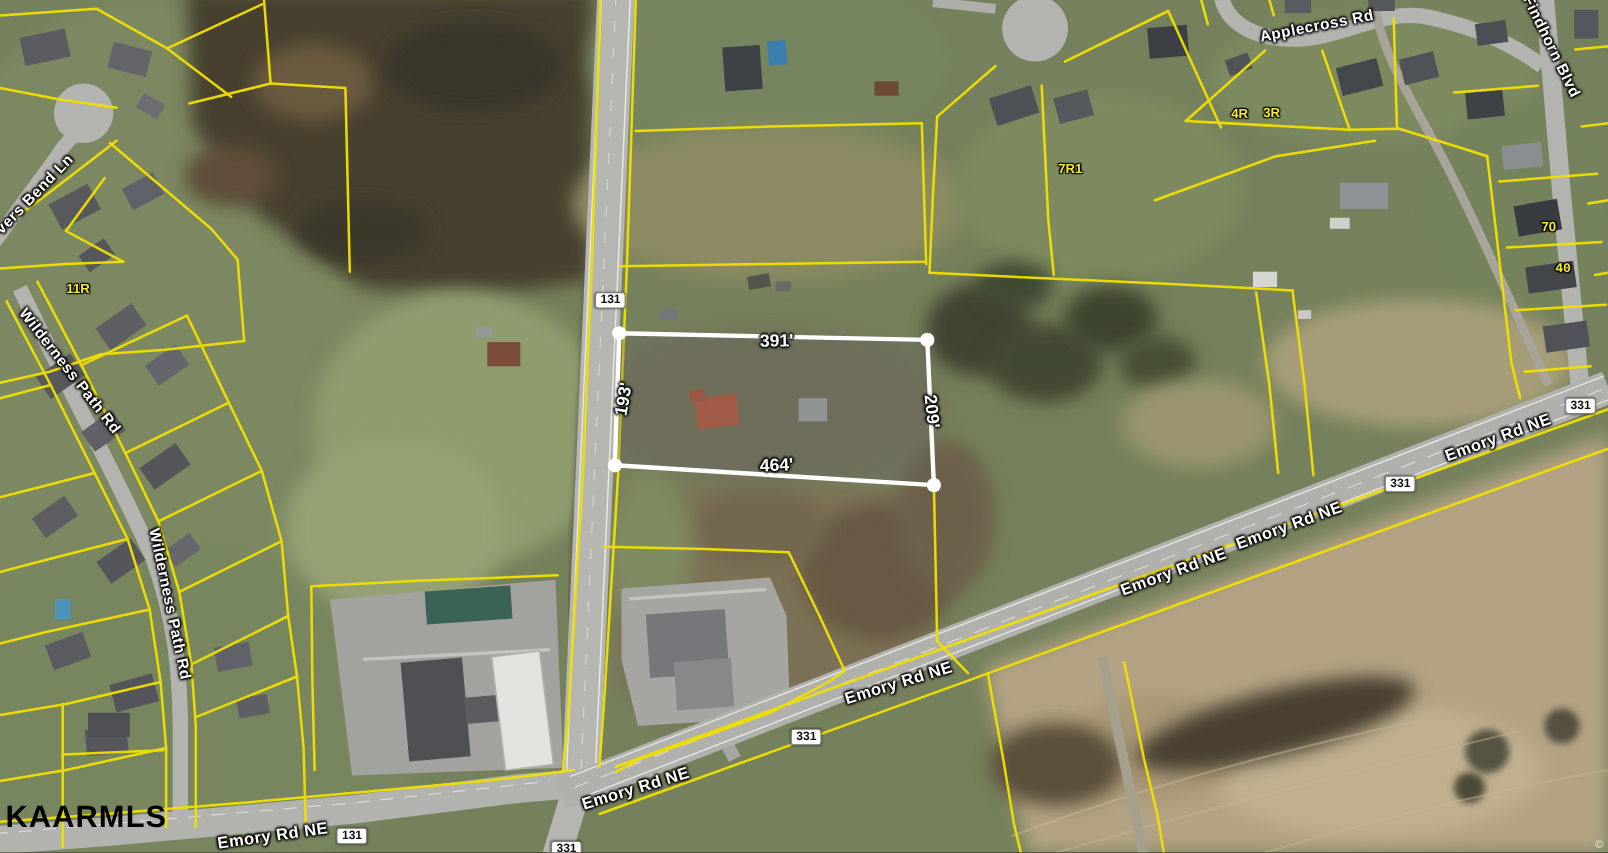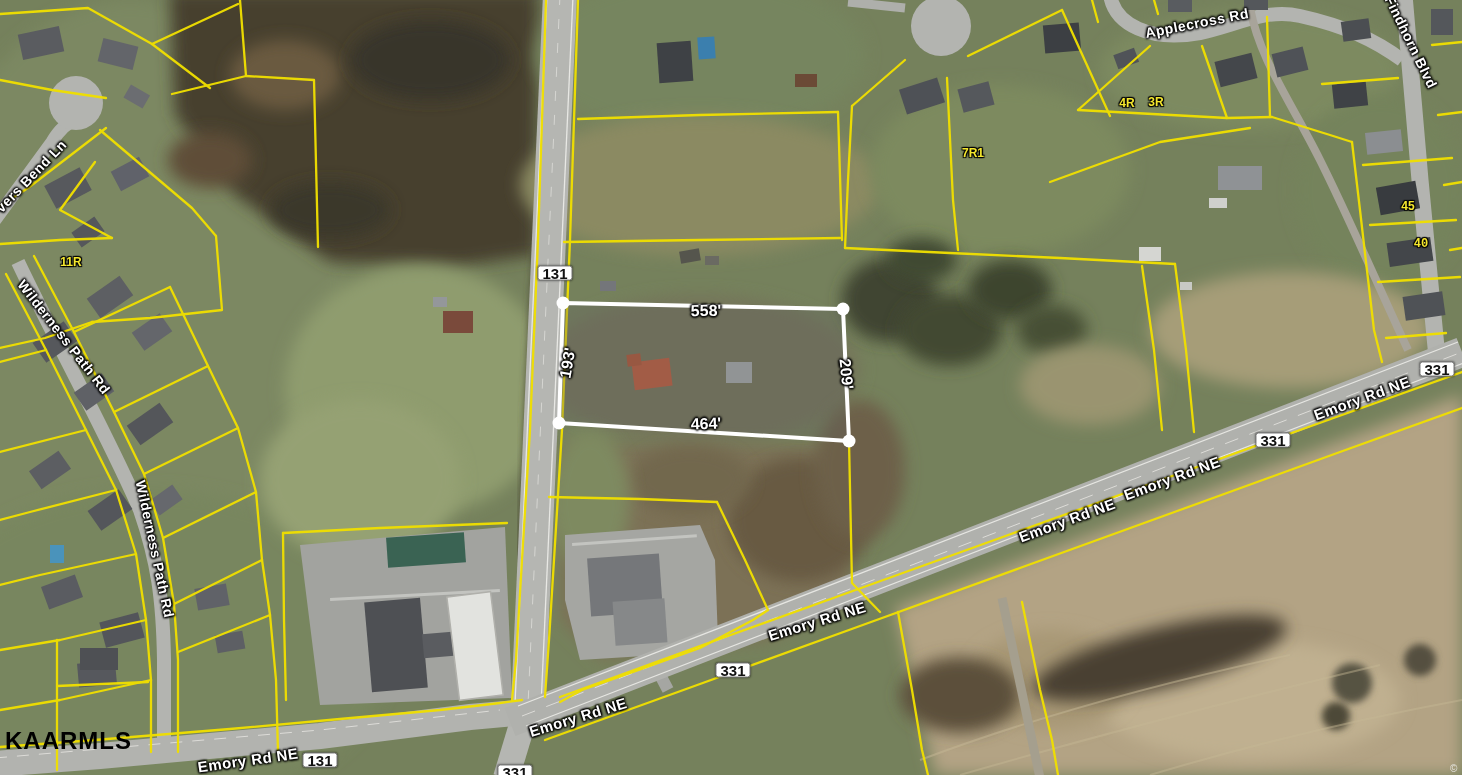--- a/index.html
+++ b/index.html
@@ -19,25 +19,25 @@
   .dim-label{
     font-size:16px;
     text-shadow:0 0 3px #000,1.5px 0 2px #000,-1.5px 0 2px #000,0 1.5px 2px #000,0 -1.5px 2px #000;
   }
   .parcel-id{
     font-size:12px;color:#f5e82e;
     text-shadow:0 0 2px #000,1px 1px 1px #000,-1px -1px 1px #000,1px -1px 1px #000,-1px 1px 1px #000;
   }
   .shield{
     position:absolute;background:#fff;border:1.4px solid #7c7c7c;border-radius:3px;
-    color:#111;font-size:15px;font-weight:bold;line-height:13px;padding:0 4px;
+    color:#111;font-size:11px;font-weight:bold;line-height:13px;padding:0 4px;
     box-shadow:0 0 2px rgba(0,0,0,.45);
   }
   .watermark{
-    position:absolute;color:#000;font-size:24px;font-weight:bold;letter-spacing:1px;
+    position:absolute;color:#000;font-size:28px;font-weight:bold;letter-spacing:1px;
   }
   .copyright{position:absolute;color:#e7e7e2;font-size:10px;}
 </style>
 </head>
 <body>
 
 <div class="map">
 
 <svg width="1462" height="775" viewBox="0 0 1462 775">
   <defs>
@@ -307,24 +307,24 @@
 <div class="shield" style="left:320px;top:760px;transform:translate(-50%,-50%);">131</div>
 <div class="shield" style="left:733px;top:670px;transform:translate(-50%,-50%);">331</div>
 <div class="shield" style="left:1273px;top:440px;transform:translate(-50%,-50%);">331</div>
 <div class="shield" style="left:1437px;top:369px;transform:translate(-50%,-50%);">331</div>
 <div class="shield" style="left:515px;top:772px;transform:translate(-50%,-50%);">331</div>
 
 <div class="lbl parcel-id" style="left:71px;top:262px;transform:translate(-50%,-50%);">11R</div>
 <div class="lbl parcel-id" style="left:973px;top:153px;transform:translate(-50%,-50%);">7R1</div>
 <div class="lbl parcel-id" style="left:1127px;top:103px;transform:translate(-50%,-50%);">4R</div>
 <div class="lbl parcel-id" style="left:1156px;top:102px;transform:translate(-50%,-50%);">3R</div>
-<div class="lbl parcel-id" style="left:1408px;top:206px;transform:translate(-50%,-50%);">45</div>
+<div class="lbl parcel-id" style="left:1408px;top:206px;transform:translate(-50%,-50%);">70</div>
 <div class="lbl parcel-id" style="left:1421px;top:244px;transform:translate(-50%,-50%);font-family:Liberation Mono, monospace;">40</div>
 
-<div class="lbl dim-label" style="left:706px;top:311px;transform:translate(-50%,-50%) rotate(-1deg);">558'</div>
+<div class="lbl dim-label" style="left:706px;top:311px;transform:translate(-50%,-50%) rotate(-1deg);">391'</div>
 <div class="lbl dim-label" style="left:568px;top:363px;transform:translate(-50%,-50%) rotate(-80deg);">193'</div>
 <div class="lbl dim-label" style="left:846px;top:374px;transform:translate(-50%,-50%) rotate(84deg);">209'</div>
 <div class="lbl dim-label" style="left:706px;top:424px;transform:translate(-50%,-50%) rotate(-2deg);">464'</div>
 
 <div class="watermark" style="left:5px;top:727px;">KAARMLS</div>
 <div class="copyright" style="left:1450px;top:763px;">©</div>
 
 </div>
 
 </body></html>

